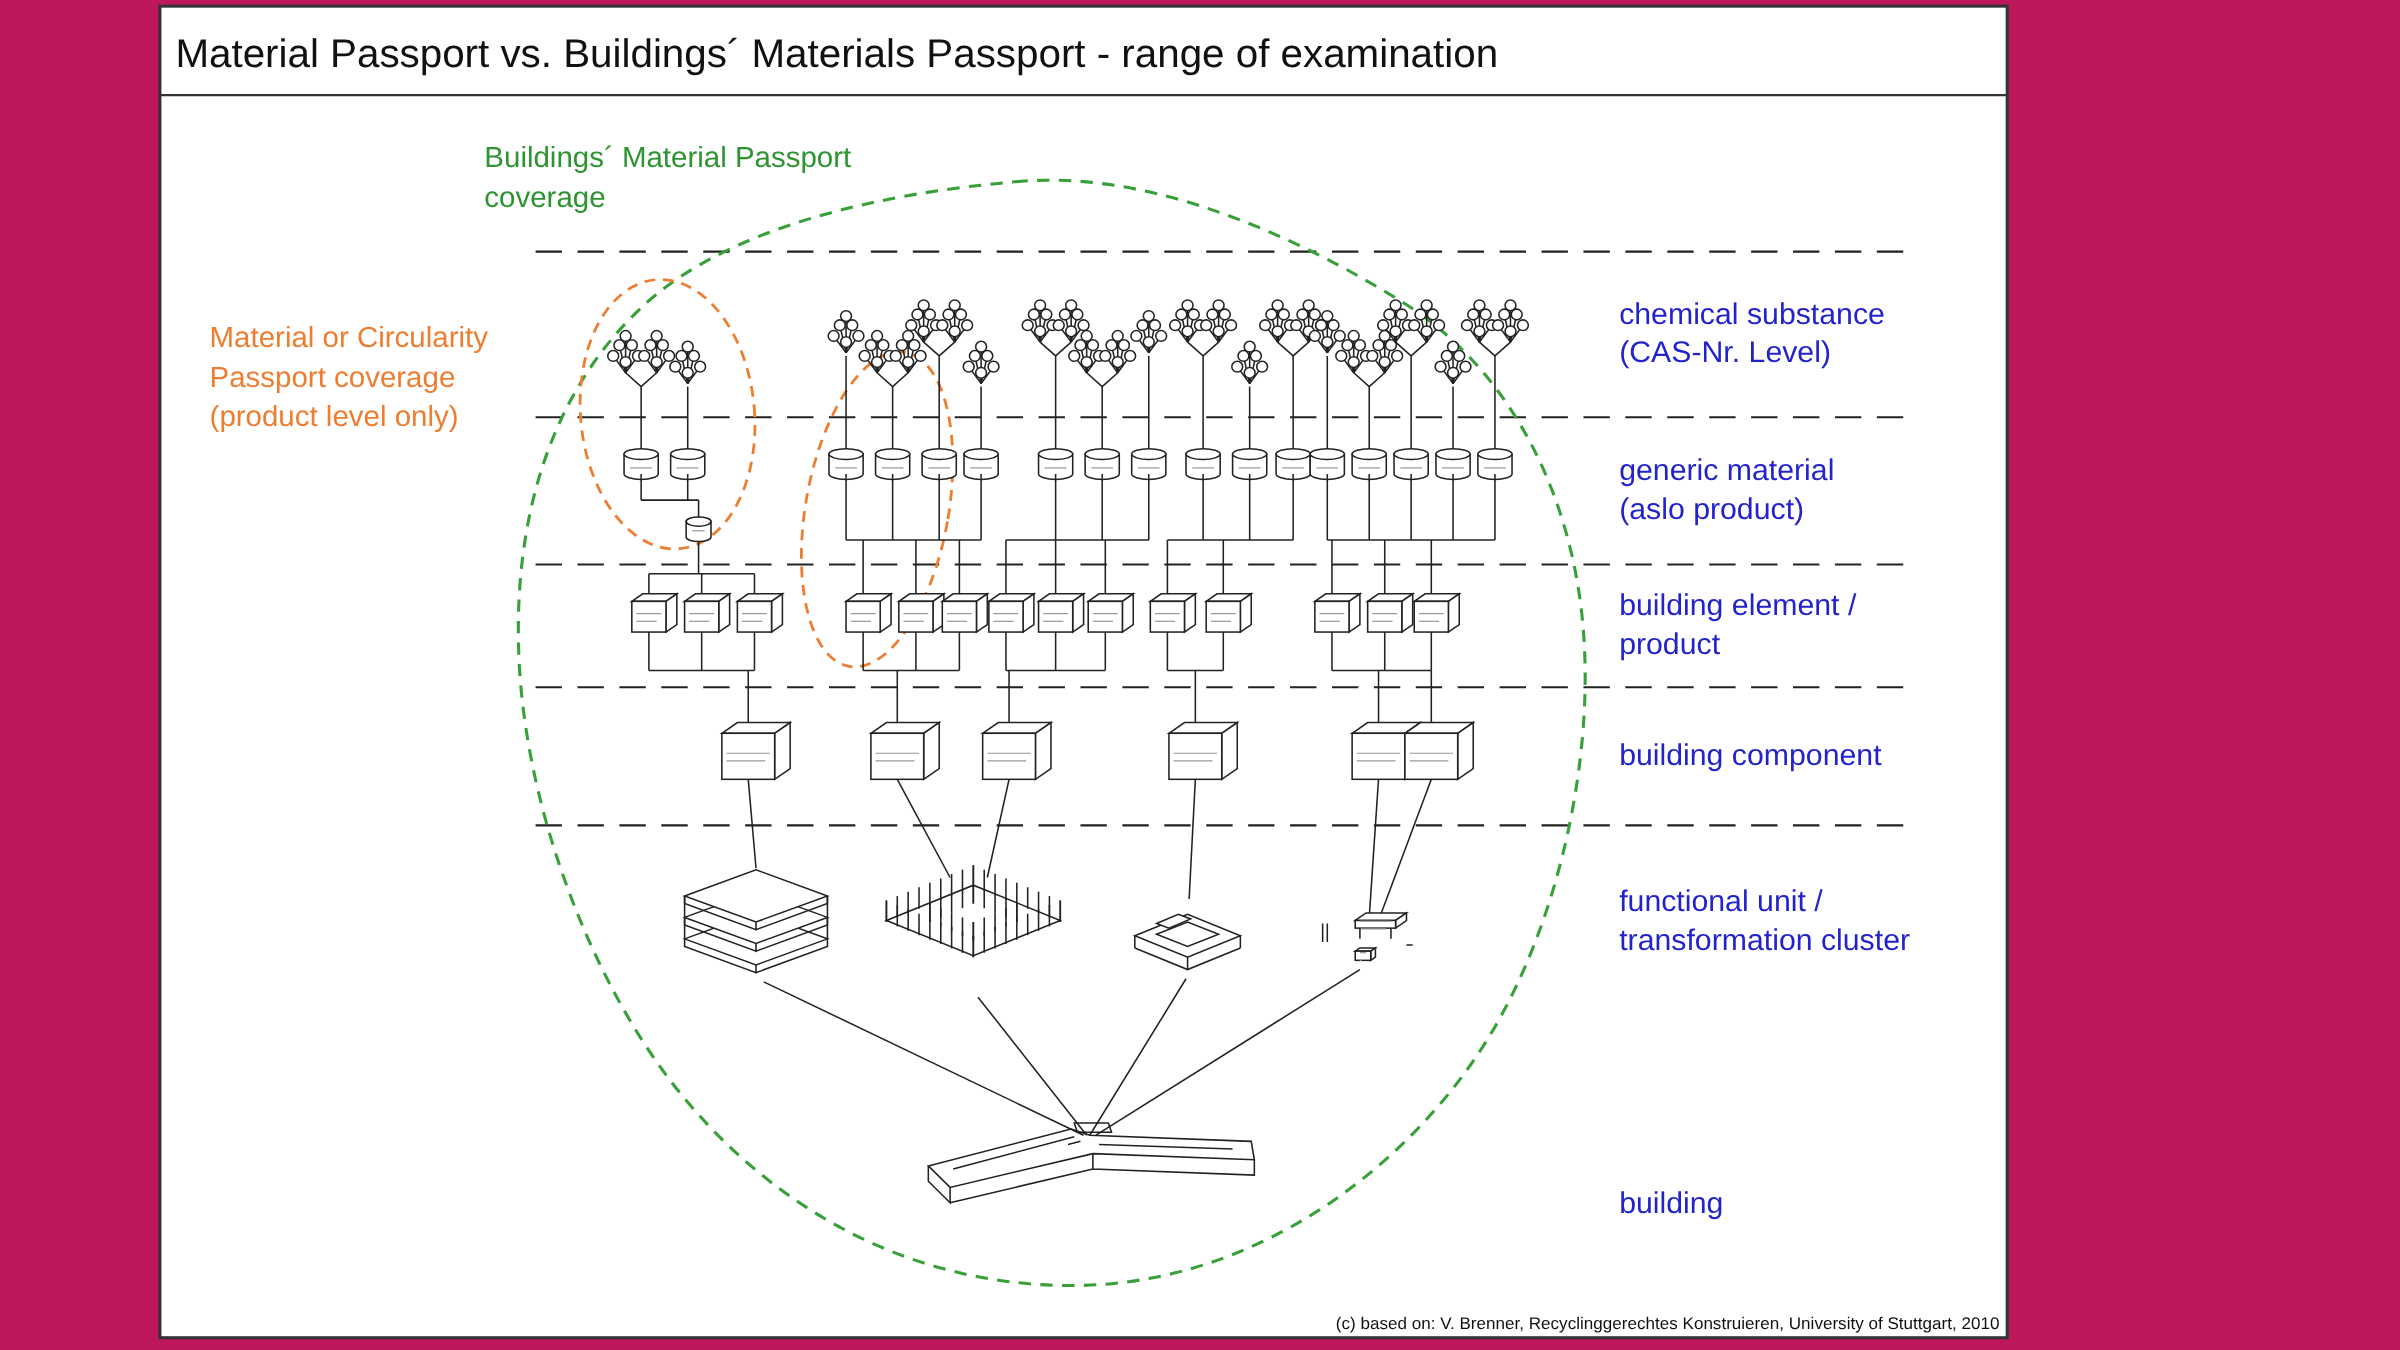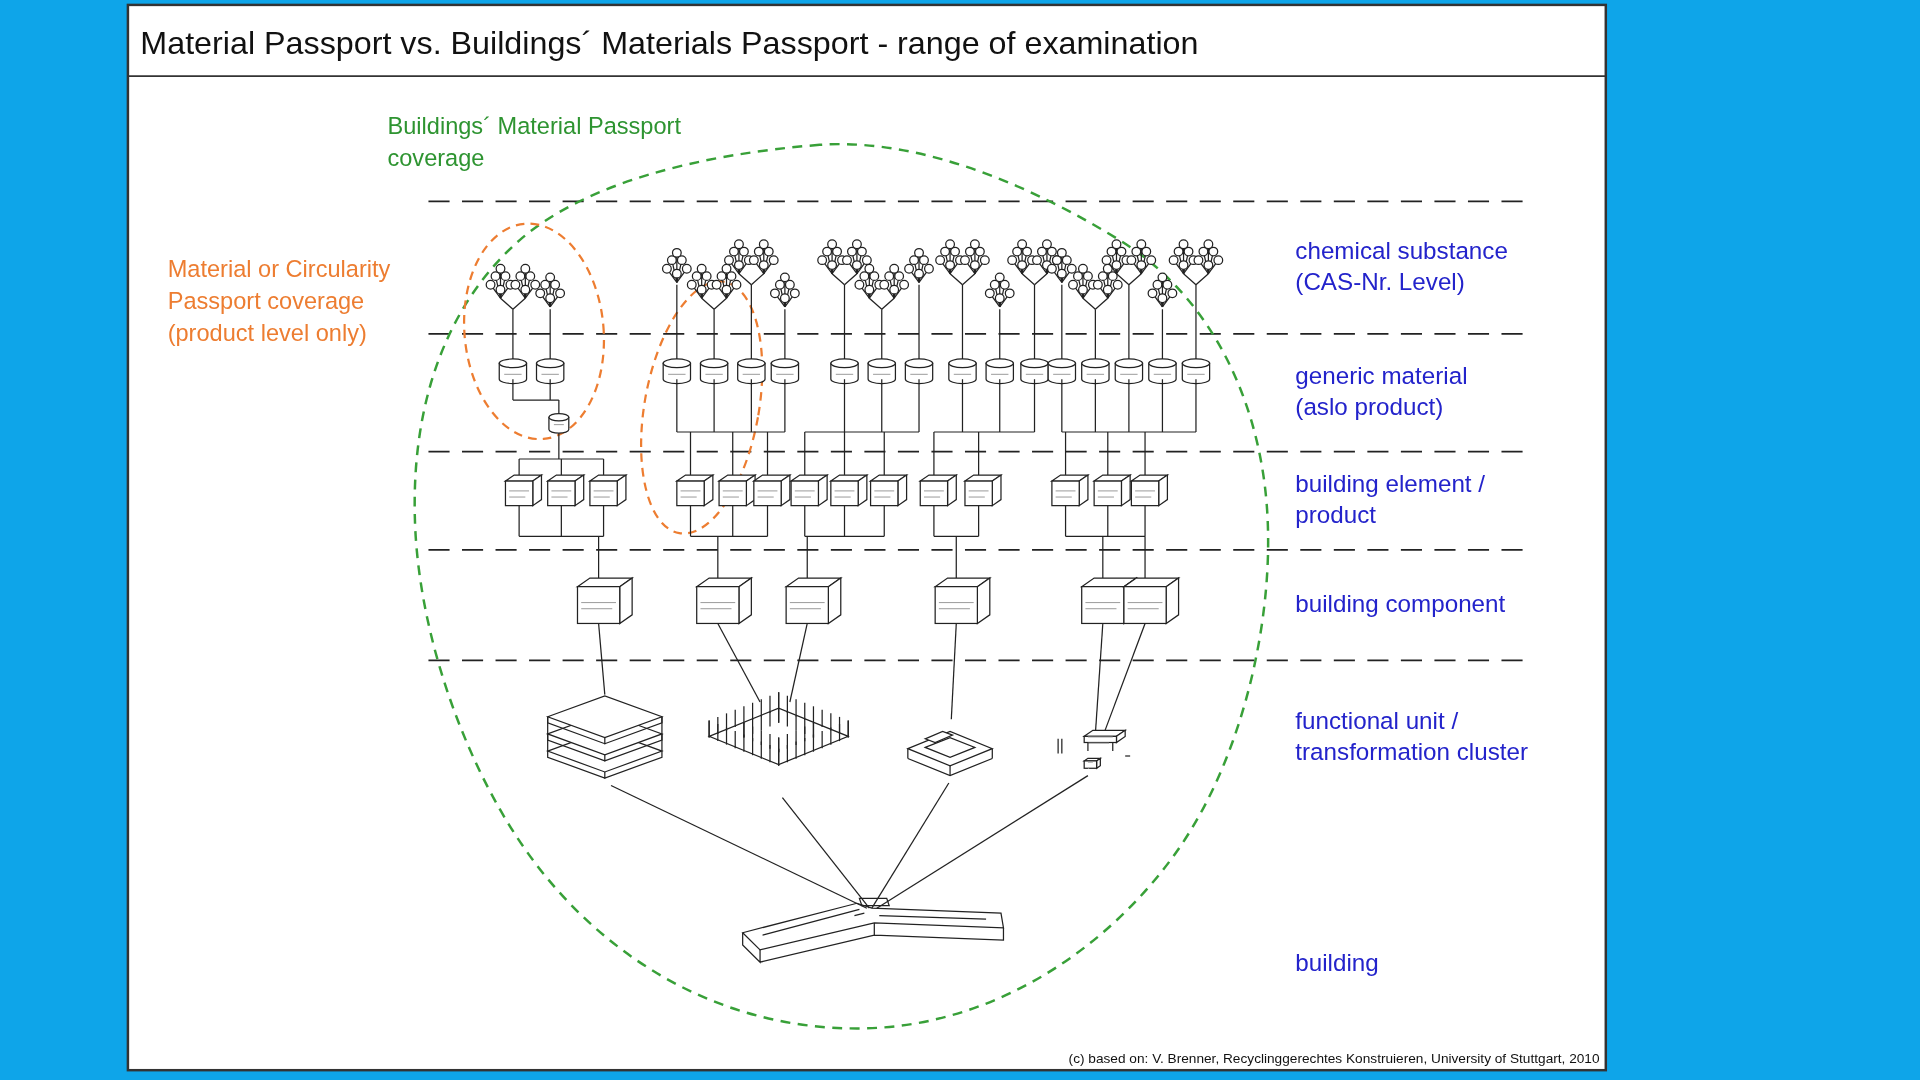--- a/index.html
+++ b/index.html
@@ -1,16 +1,16 @@
 <!DOCTYPE html>
 <html><head>
 <meta charset="utf-8">
 <style>
   html,body{margin:0;padding:0;background:#ffffff;}
-  #page{position:relative;width:1920px;height:1080px;background:#0ea5e9;overflow:hidden;}
+  #page{position:relative;width:1920px;height:1080px;background:#be185d;overflow:hidden;}
   svg{position:absolute;left:0;top:0;}
   .ln{stroke:#222;stroke-width:1;fill:none;}
   .lvl{stroke:#222;stroke-width:1.4;stroke-dasharray:17 10;fill:none;}
   .blob{stroke:#38A038;stroke-width:2;stroke-dasharray:8 6;fill:none;}
   .ocov{stroke:#ED7D31;stroke-width:1.8;stroke-dasharray:7 5;fill:none;}
   .shape{fill:#ffffff;stroke:#222;stroke-width:1;}
   .outline{fill:none;stroke:#222;stroke-width:1;}
   .micro{stroke:#999;stroke-width:0.8;fill:none;}
   .frame{fill:#ffffff;stroke:#333;stroke-width:2;}
   .sep{stroke:#333;stroke-width:1.5;}

